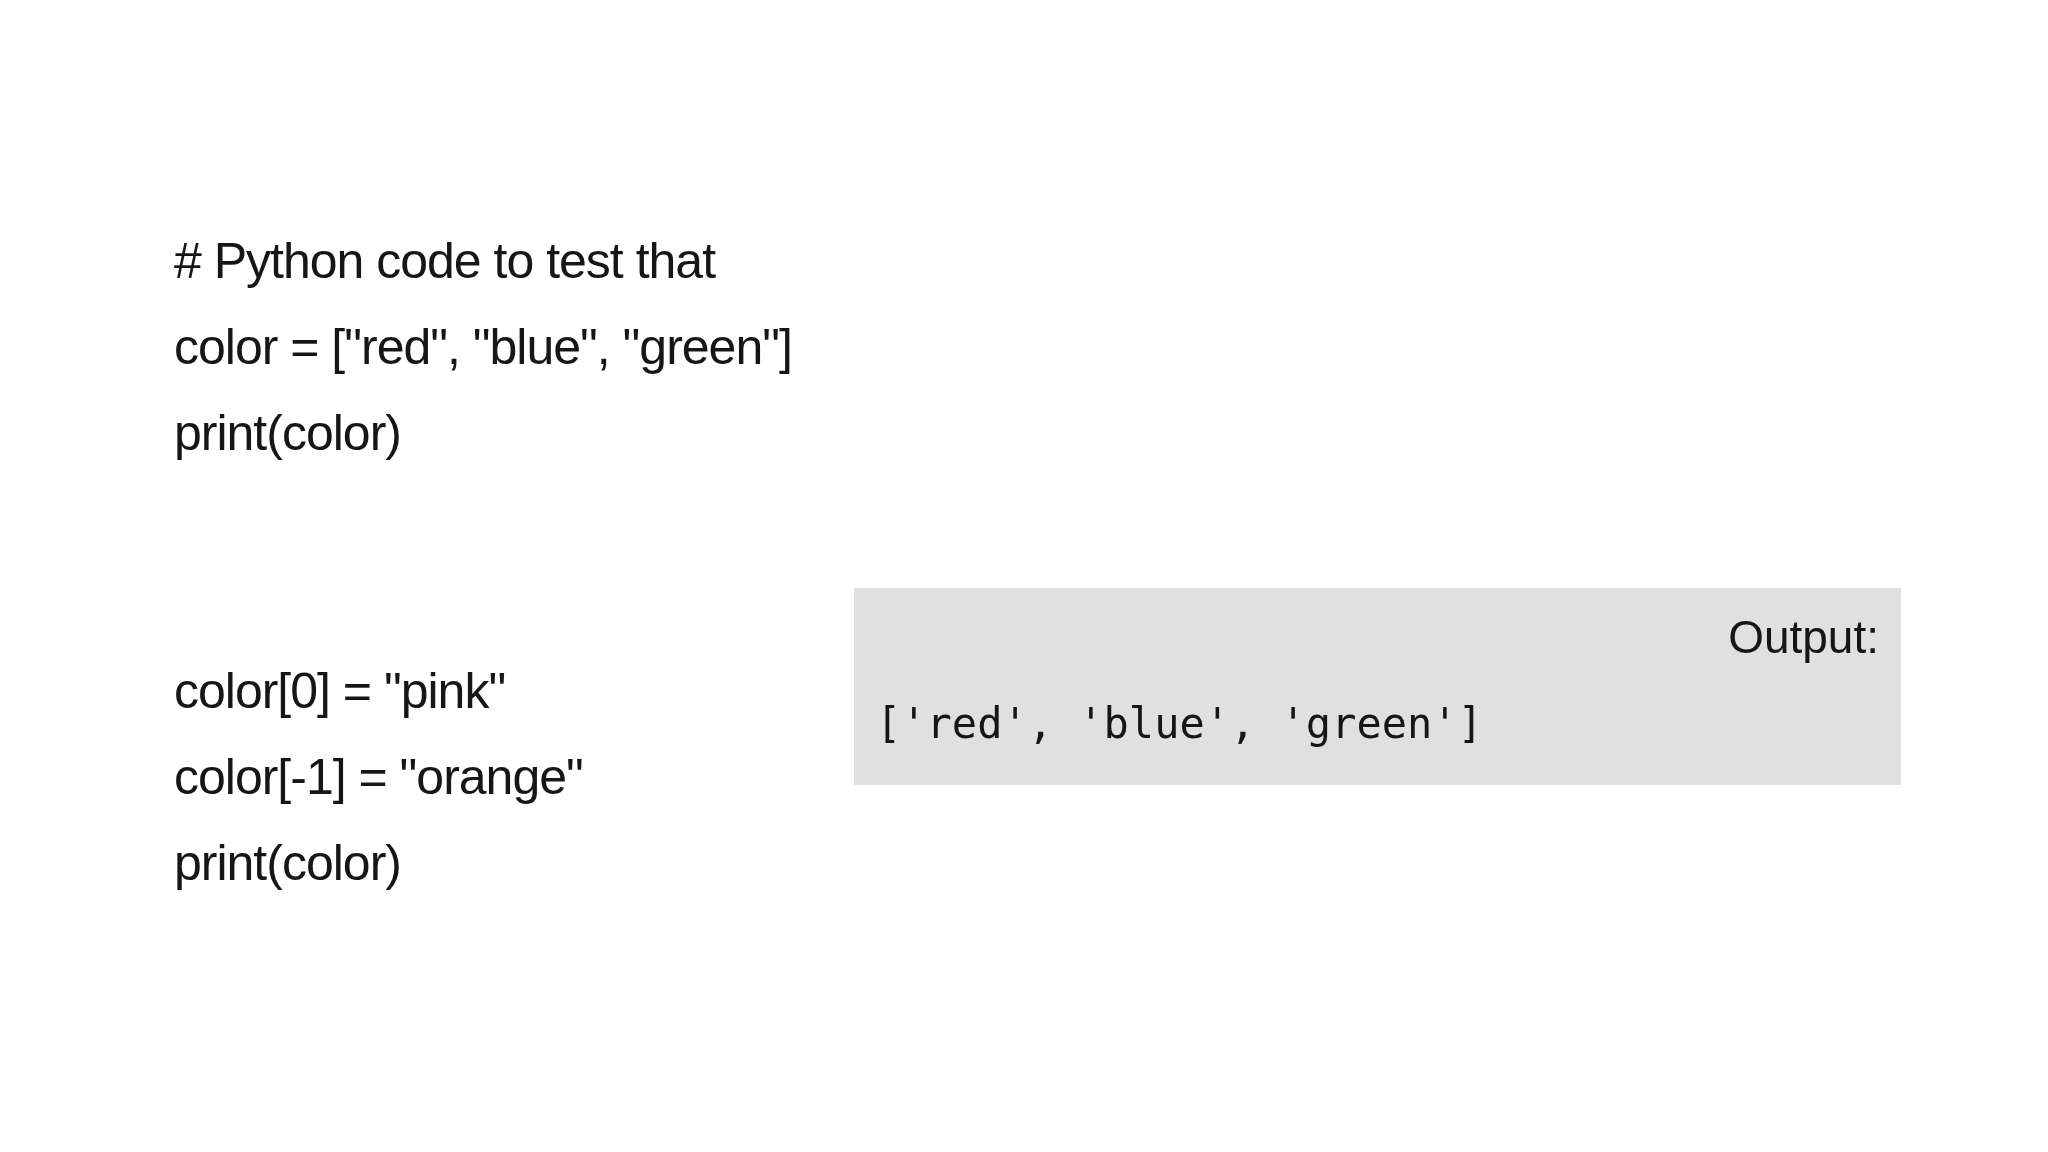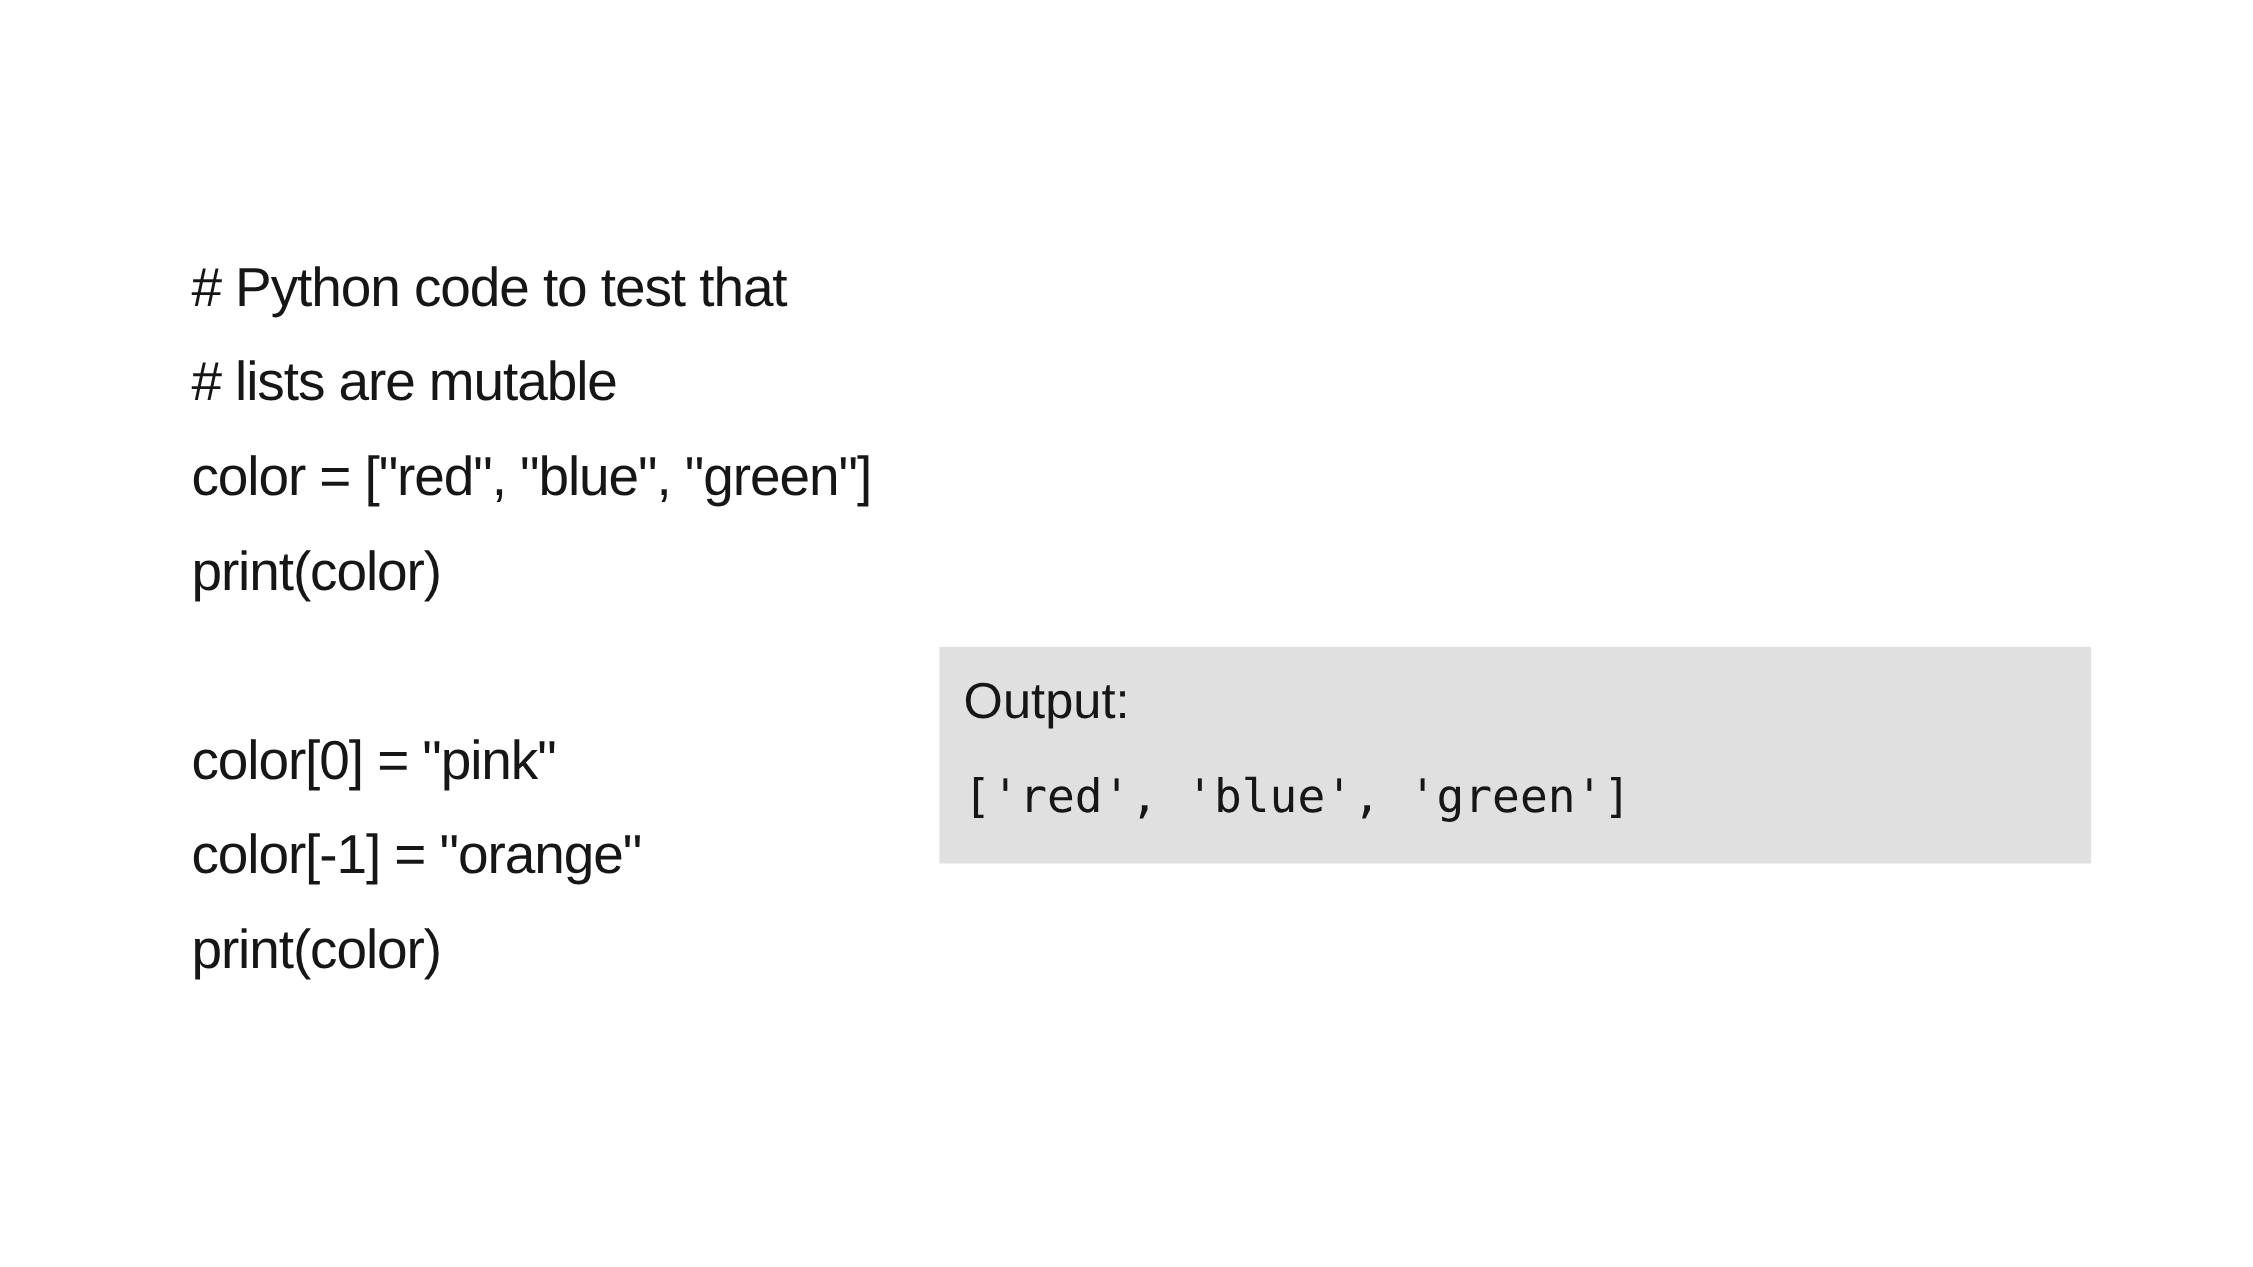--- a/index.html
+++ b/index.html
@@ -37,36 +37,36 @@
     height: 197px;
     background: #e0e0e0;
     padding: 6px 10px 0 10px;
     color: #161616;
   }
   .output-label {
     font-family: "Liberation Sans", sans-serif;
     font-size: 46px;
     line-height: 62px;
     white-space: pre;
+    text-align: right;
   }
   .output-line {
     font-family: "DejaVu Sans Mono", monospace;
     font-size: 42px;
     line-height: 63px;
     white-space: pre;
   }
 </style>
 </head>
 <body>
 
 <div class="canvas">
 
   <div class="code-block block1">
     <div class="code-line"># Python code to test that</div>
-    <div class="code-line"># lists are mutable</div>
     <div class="code-line">color = ["red", "blue", "green"]</div>
     <div class="code-line">print(color)</div>
   </div>
 
   <div class="code-block block2">
     <div class="code-line">color[0] = "pink"</div>
     <div class="code-line">color[-1] = "orange"</div>
     <div class="code-line">print(color)</div>
   </div>
 

